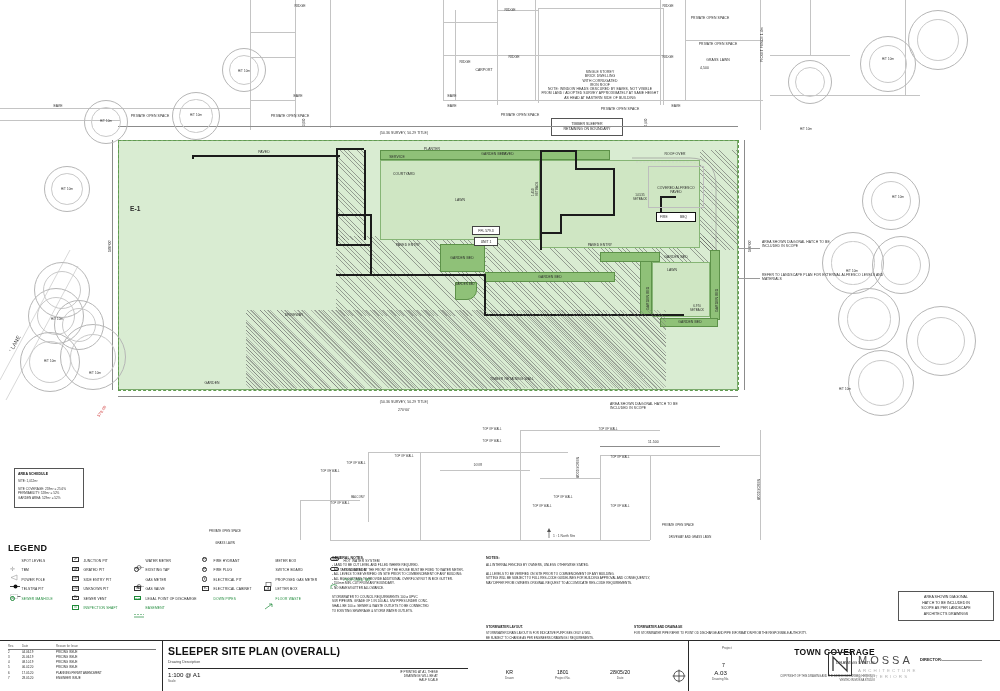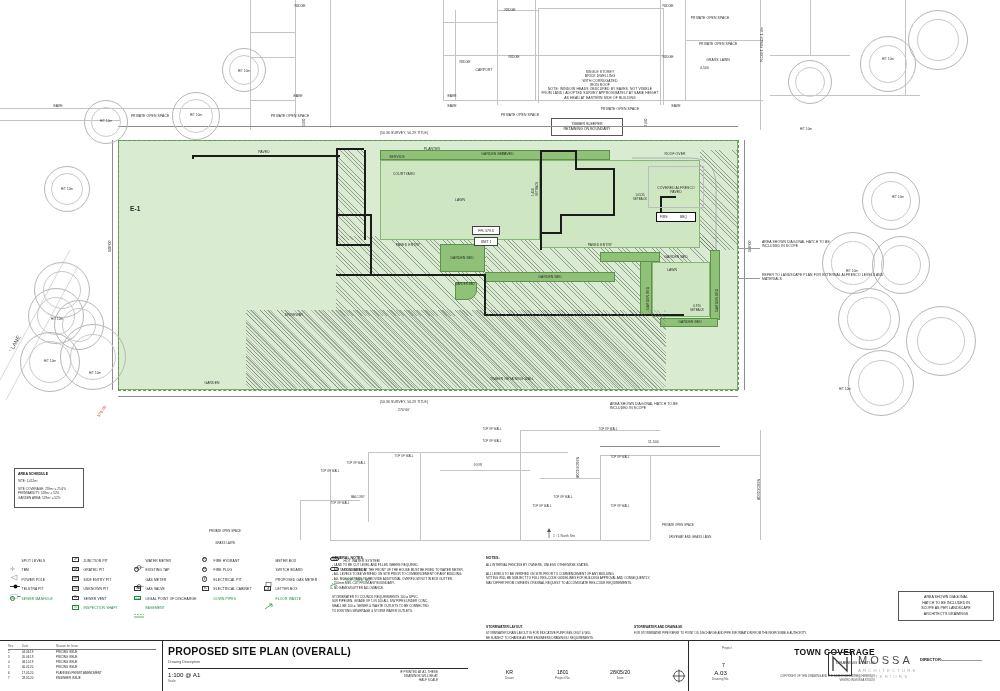--- a/index.html
+++ b/index.html
@@ -457,20 +457,21 @@
     </div>
 
     <div class="note-box" style="left:898px;top:591px;width:96px;white-space:pre;line-height:1.55;">AREA SHOWN DIAGONAL
 HATCH TO BE INCLUDED IN
 SCOPE AS PER LANDSCAPE
 ARCHITECT'S DRAWINGS</div>
 
   </div>
 
   <div id="legend">
+    <div class="title">LEGEND</div>
     <div class="legend-grid">
 
       <div class="legend-col w1">
         <div class="legend-row">
           <span class="sym"><span class="sym-cross">✛</span></span>
           <span class="lbl">SPOT LEVELS</span>
         </div>
         <div class="legend-row">
           <span class="sym">
             <svg width="9" height="7">
@@ -766,21 +767,21 @@
             <td>ENGINEER ISSUE</td>
           </tr>
         </tbody>
       </table>
     </div>
 
     <div class="tb-sep" style="left:162px;top:0;width:.8px;height:51px;"></div>
     <div class="tb-sep" style="left:688px;top:0;width:.8px;height:51px;"></div>
 
     <div id="drawing-title">
-      <div class="main">PROPOSED SITE PLAN (OVERALL)</div>
+      <div class="main">SLEEPER SITE PLAN (OVERALL)</div>
       <div class="sub">Drawing Description</div>
       <div class="rule"></div>
     </div>
 
     <div class="tb-field" id="scale-field">
       <div class="val">1:100 @ A1</div>
       <div class="cap">Scale</div>
     </div>
 
     <div id="halfscale" class="abs" style="white-space:pre;">IF PRINTED AT A1, THESE

